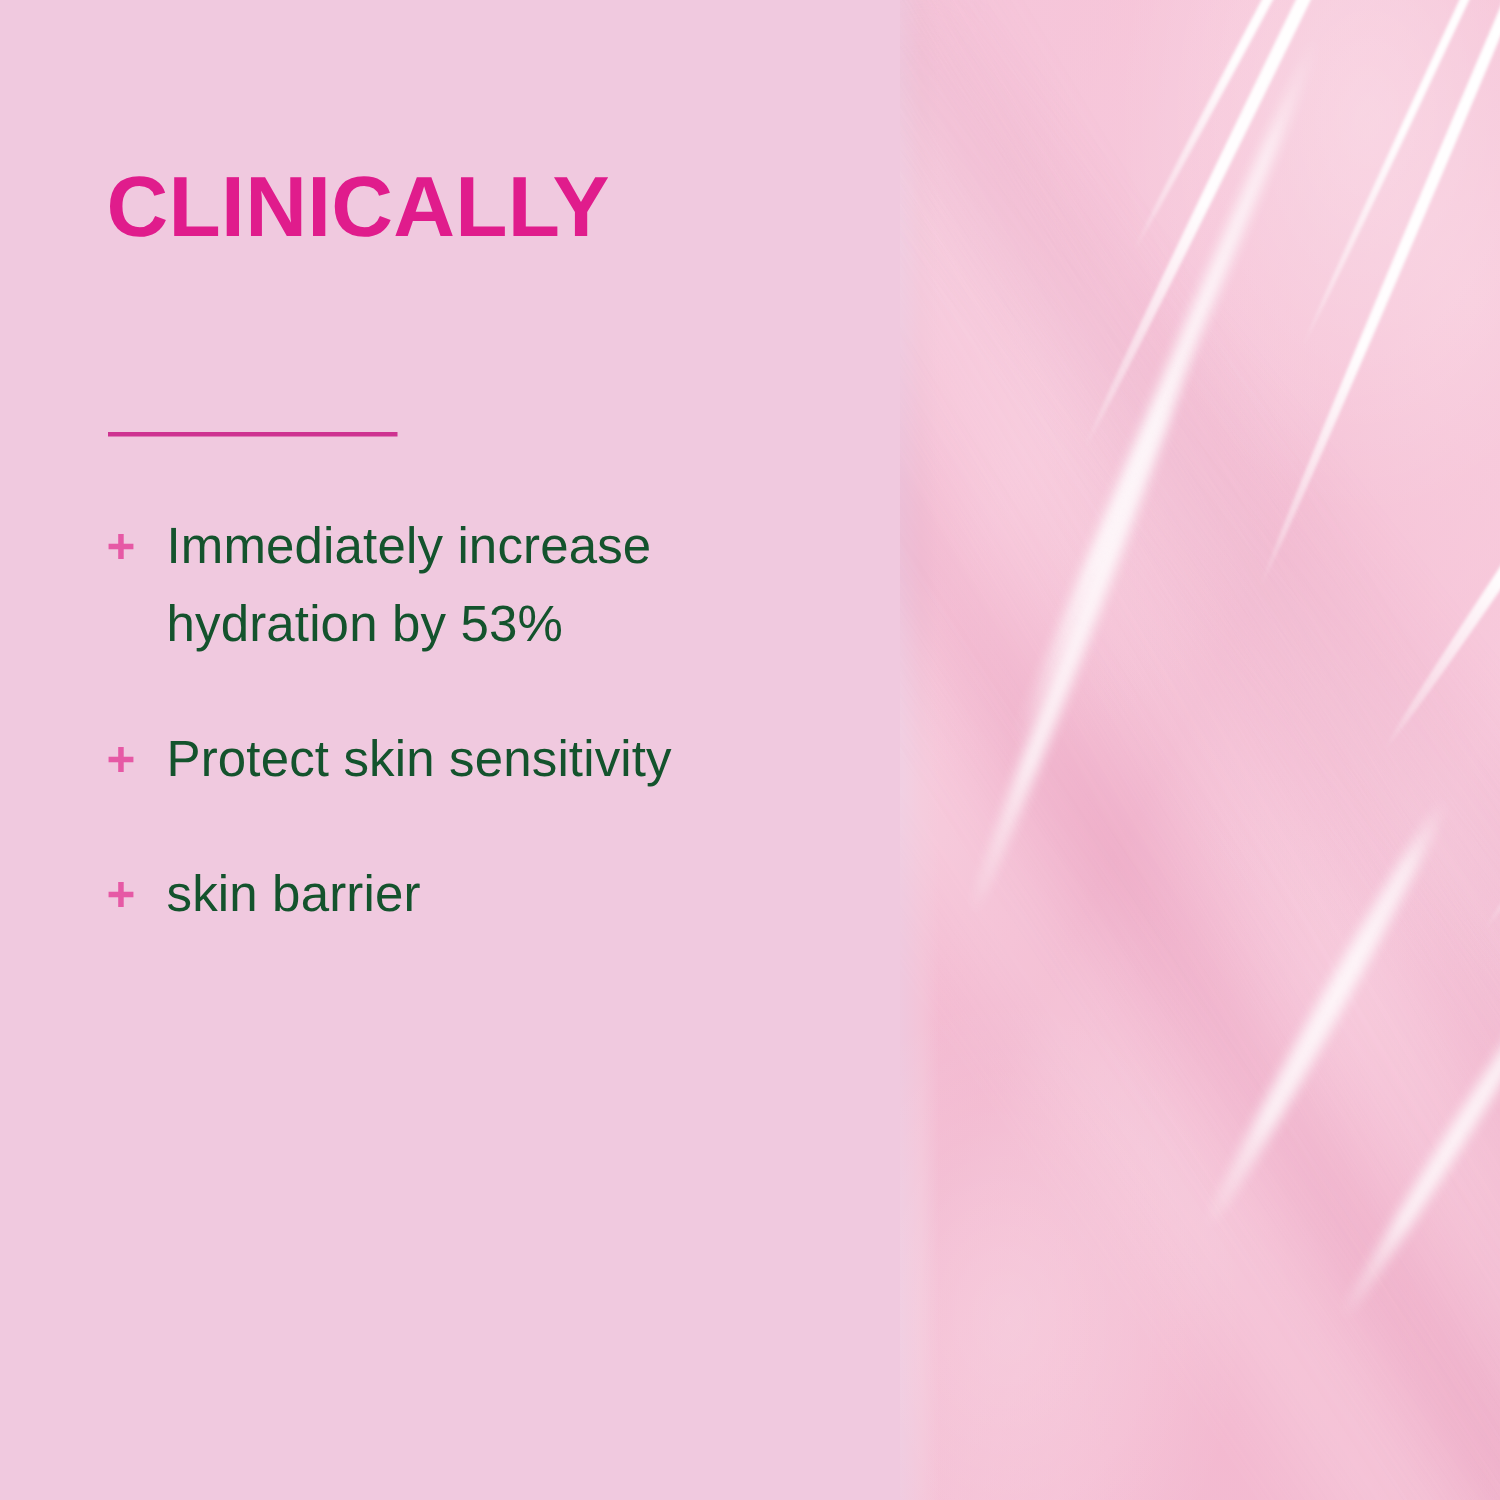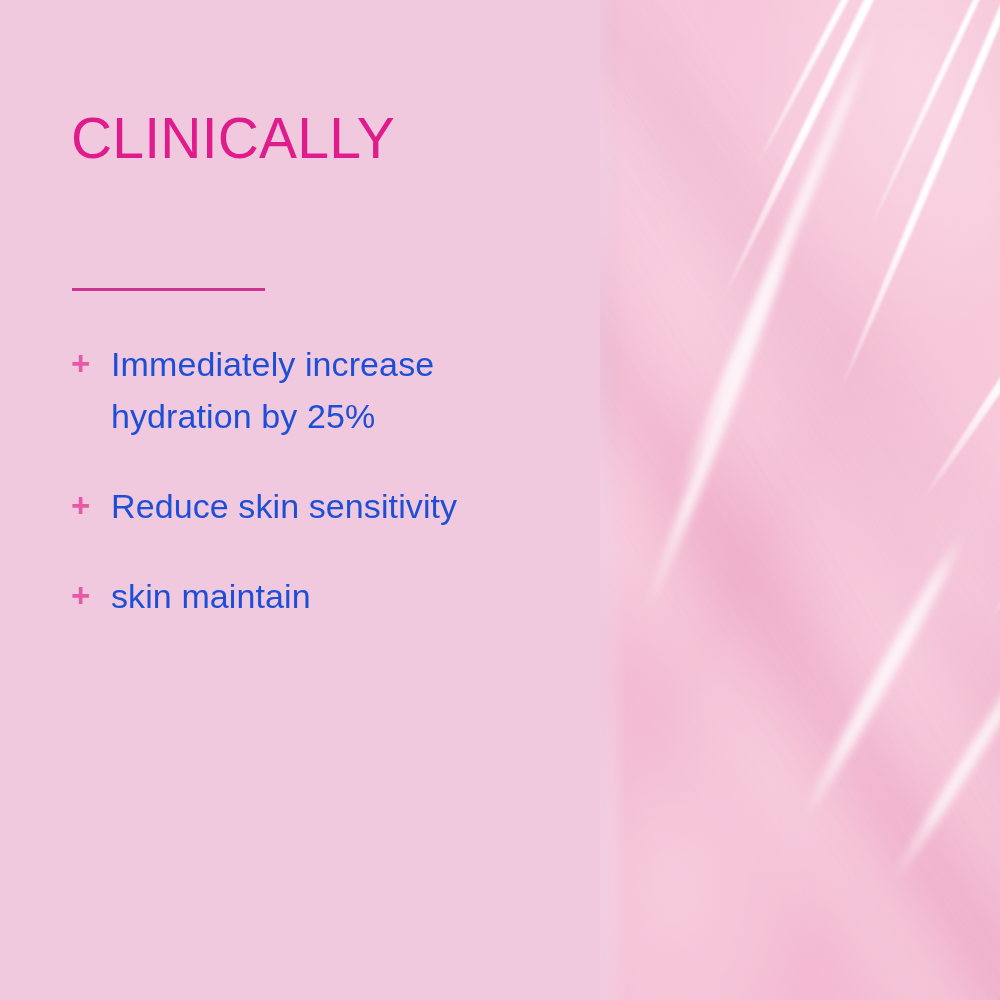--- a/index.html
+++ b/index.html
@@ -33,21 +33,21 @@
   }
 
   .headline {
     position: absolute;
     left: 71px;
     top: 104px;
     width: 490px;
     margin: 0;
     font-size: 57px;
     line-height: 68px;
-    font-weight: 400;
+    font-weight: 700;
     letter-spacing: 0.2px;
     color: #E01C8C;
     text-transform: uppercase;
     font-family: "Liberation Sans", sans-serif;
   }
   .headline .hl-line { display: block; white-space: nowrap; }
 
   .rule {
     position: absolute;
     left: 72px;
@@ -84,21 +84,21 @@
     font-weight: 600;
     color: #E659A5;
     font-family: "Liberation Sans", sans-serif;
   }
 
   .benefit-text {
     flex: 1 1 auto;
     font-size: 34px;
     line-height: 52px;
     font-weight: 500;
-    color: #1d4ed8;
+    color: #14532d;
     letter-spacing: 0.1px;
     font-family: "Liberation Sans", sans-serif;
   }
   .benefit-text .bt-line { display: block; white-space: nowrap; }
 
   
   .texture-panel {
     position: relative;
     width: 400px;
     height: 1000px;
@@ -198,35 +198,35 @@
     </h1>
 
     <hr class="rule">
 
     <ul class="benefits">
 
       <li class="benefit">
         <span class="plus">+</span>
         <span class="benefit-text">
           <span class="bt-line">Immediately increase</span>
-          <span class="bt-line">hydration by 25%</span>
+          <span class="bt-line">hydration by 53%</span>
         </span>
       </li>
 
       <li class="benefit">
         <span class="plus">+</span>
         <span class="benefit-text">
-          <span class="bt-line">Reduce skin sensitivity</span>
+          <span class="bt-line">Protect skin sensitivity</span>
         </span>
       </li>
 
       <li class="benefit">
         <span class="plus">+</span>
         <span class="benefit-text">
-          <span class="bt-line">skin maintain</span>
+          <span class="bt-line">skin barrier</span>
         </span>
       </li>
 
     </ul>
   </section>
 
   <section class="texture-panel">
     <div class="gel-base"></div>
     <div class="gel-edge"></div>
 

